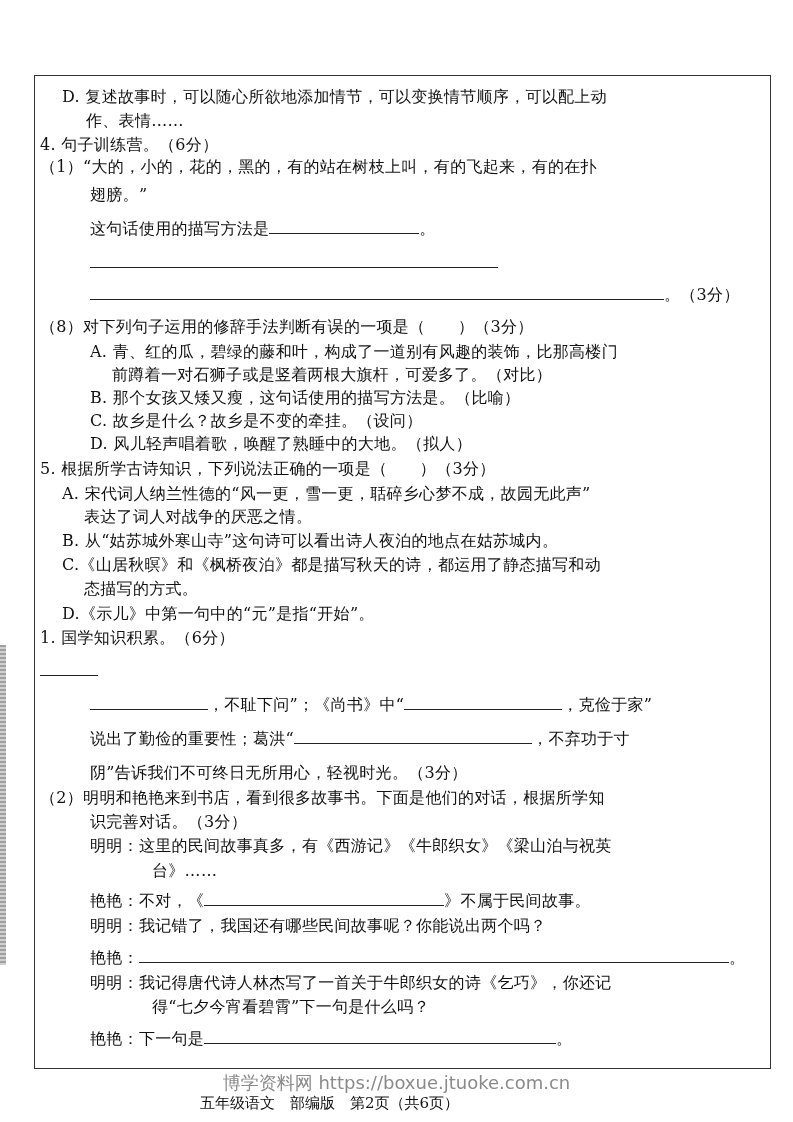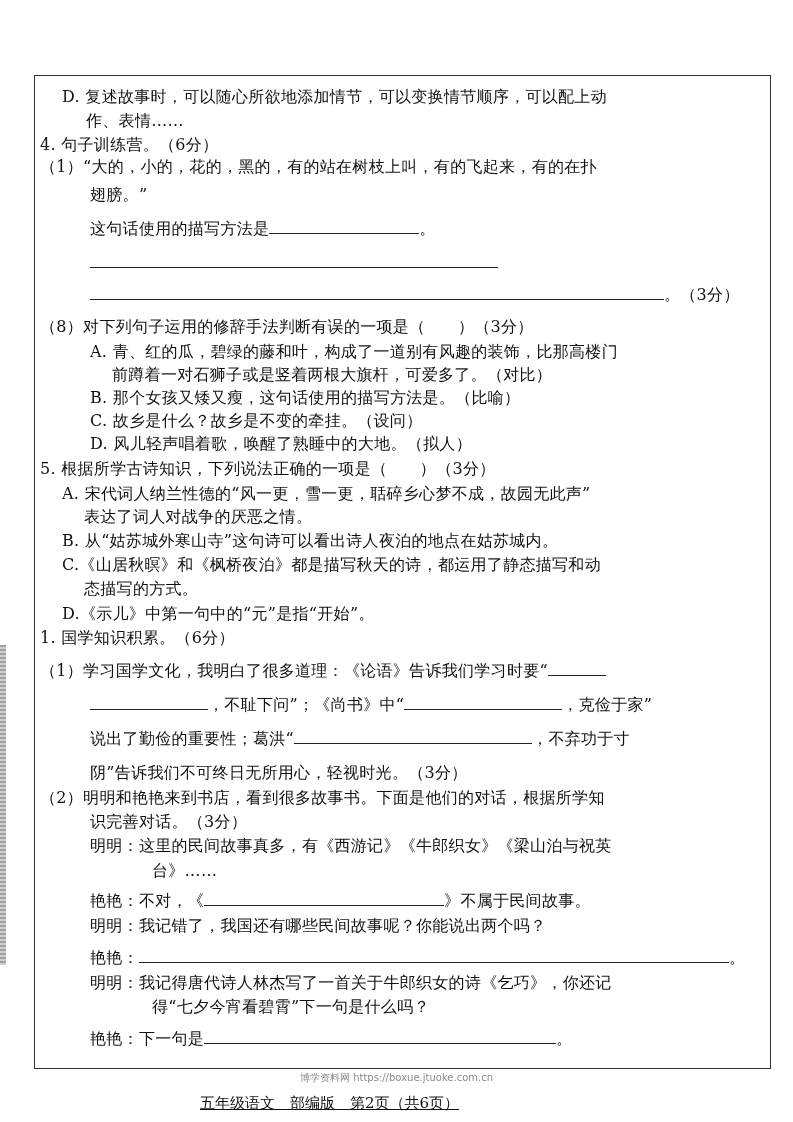--- a/index.html
+++ b/index.html
@@ -14,24 +14,24 @@
   }
   .frame {
     position:absolute; left:34px; top:75px; width:737px; height:994px;
     border:1.5px solid #333; box-sizing:border-box;
   }
   .ln {
     position:absolute; font-size:16px; line-height:22px; white-space:nowrap; letter-spacing:0.3px;
   }
   .blank { display:inline-block; border-bottom:1.4px solid #222; height:14px; vertical-align:baseline; }
   .footer {
-    position:absolute; top:1094px; left:0; width:659px; text-align:center; font-size:15px; color:#111;text-decoration:underline;
+    position:absolute; top:1094px; left:0; width:659px; text-align:center; font-size:15px; color:#111;
   }
   .watermark {
-    position:absolute; top:1071px; left:0; width:793px; text-align:center; font-size:10px; color:#8a8a8a;
+    position:absolute; top:1071px; left:0; width:793px; text-align:center; font-size:18px; color:#8a8a8a;
     font-family:"DejaVu Sans", sans-serif;
   }
 </style>
 </head>
 <body>
 
 <div class="scan-edge"></div>
 
 <div class="frame"></div>
 
@@ -65,21 +65,21 @@
 <div class="ln" style="left:62px;top:483px;">A. 宋代词人纳兰性德的“风一更，雪一更，聒碎乡心梦不成，故园无此声”</div>
 <div class="ln" style="left:84px;top:506px;">表达了词人对战争的厌恶之情。</div>
 <div class="ln" style="left:62px;top:530px;">B. 从“姑苏城外寒山寺”这句诗可以看出诗人夜泊的地点在姑苏城内。</div>
 <div class="ln" style="left:62px;top:554px;">C.《山居秋暝》和《枫桥夜泊》都是描写秋天的诗，都运用了静态描写和动</div>
 <div class="ln" style="left:84px;top:578px;">态描写的方式。</div>
 <div class="ln" style="left:62px;top:603px;">D.《示儿》中第一句中的“元”是指“开始”。</div>
 
 <div class="ln" style="left:40px;top:627px;">1. 国学知识积累。（6分）</div>
 
 <div class="ln" style="left:40px;top:660px;">
-  <span>（1）学习国学文化，我明白了很多道理：《论语》告诉我们学习时要“</span><span class="blank" style="width:58px;"></span>
+  <span class="blank" style="width:58px;"></span>
 </div>
 
 <div class="ln" style="left:90px;top:694px;">
   <span class="blank" style="width:118px;"></span><span>，不耻下问”；《尚书》中“</span><span class="blank" style="width:158px;"></span><span>，克俭于家”</span>
 </div>
 
 <div class="ln" style="left:90px;top:728px;">
   <span>说出了勤俭的重要性；葛洪“</span><span class="blank" style="width:238px;"></span><span>，不弃功于寸</span>
 </div>
 

